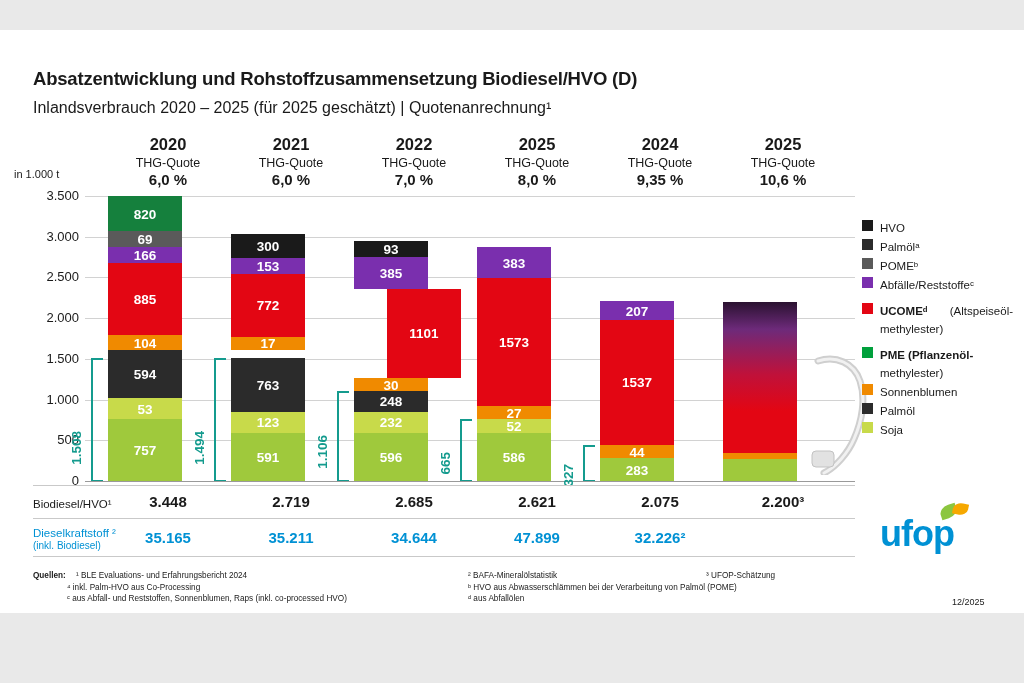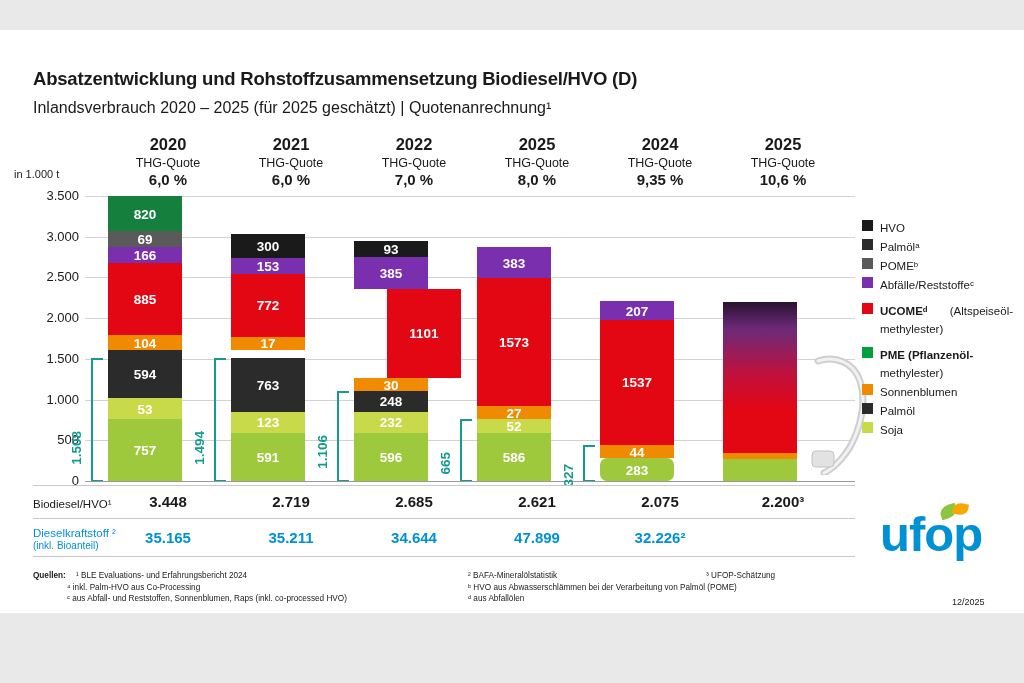--- a/index.html
+++ b/index.html
@@ -75,21 +75,21 @@
   .cellval.blue{color:#0091d4;}
 
   .sources{position:absolute;left:33px;top:570px;font-size:8.2px;color:#1a1a1a;line-height:11.5px;}
   .src-col2{position:absolute;left:468px;top:570px;font-size:8.2px;color:#1a1a1a;line-height:11.5px;}
   .src-col3{position:absolute;left:706px;top:570px;font-size:8.2px;color:#1a1a1a;line-height:11.5px;}
   .datecode{position:absolute;left:952px;top:597px;font-size:9px;color:#1a1a1a;}
 
   
   .logo{position:absolute;left:880px;top:512px;width:120px;height:60px;}
   .logo .word{
-    font-size:49px;font-weight:bold;color:#0091d4;letter-spacing:-1px;line-height:44px;
+    font-size:36px;font-weight:bold;color:#0091d4;letter-spacing:-1px;line-height:44px;
   }
   .leafwrap{position:absolute;left:58px;top:-9px;width:34px;height:22px;}
   .leaf{
     position:absolute;left:2px;top:2px;width:17px;height:13px;background:#8cc63f;
     border-radius:60% 0 60% 0;transform:rotate(-18deg);
   }
   .leaf2{
     position:absolute;left:15px;top:0px;width:15px;height:12px;background:#f6a800;
     border-radius:60% 0 60% 0;transform:rotate(12deg);
   }
@@ -282,21 +282,21 @@
         <span>1573</span>
 
       </div>
       <div class="seg" style="bottom:202.8px;height:31.2px;background:#7a2fae;">
         <span>383</span>
 
       </div>
     </div>
 
     <div class="col" style="left:515px;">
-      <div class="seg" style="bottom:0px;height:23px;background:#9fc93c;border-radius:7px;">
+      <div class="seg" style="bottom:0px;height:23px;background:#9fc93c;">
         <span>283</span>
 
       </div>
       <div class="seg" style="bottom:23px;height:13px;background:#f08a00;">
         <span>44</span>
 
       </div>
       <div class="seg" style="bottom:36px;height:125.1px;background:#e30613;">
         <span>1537</span>
 
@@ -408,21 +408,21 @@
   <div class="rowlabel" style="left:33px;top:498px;">Biodiesel/HVO¹</div>
   <div class="cellval" style="left:108px;top:493px;">3.448</div>
   <div class="cellval" style="left:231px;top:493px;">2.719</div>
   <div class="cellval" style="left:354px;top:493px;">2.685</div>
   <div class="cellval" style="left:477px;top:493px;">2.621</div>
   <div class="cellval" style="left:600px;top:493px;">2.075</div>
   <div class="cellval" style="left:723px;top:493px;">2.200³</div>
 
   <div class="rowline" style="top:518px;"></div>
   <div class="rowlabel blue" style="left:33px;top:527px;">Dieselkraftstoff ²</div>
-  <div class="rowlabel blue" style="left:33px;top:540px;font-size:10px;">(inkl. Bioanteil)</div>
+  <div class="rowlabel blue" style="left:33px;top:540px;font-size:10px;">(inkl. Biodiesel)</div>
   <div class="cellval blue" style="left:108px;top:529px;">35.165</div>
   <div class="cellval blue" style="left:231px;top:529px;">35.211</div>
   <div class="cellval blue" style="left:354px;top:529px;">34.644</div>
   <div class="cellval blue" style="left:477px;top:529px;">47.899</div>
   <div class="cellval blue" style="left:600px;top:529px;">32.226²</div>
   <div class="rowline" style="top:556px;"></div>
 
   <div class="sources">
     <div><span style="font-weight:bold;">Quellen:</span>
       <span style="margin-left:8px;">¹ BLE Evaluations- und Erfahrungsbericht 2024</span></div>

